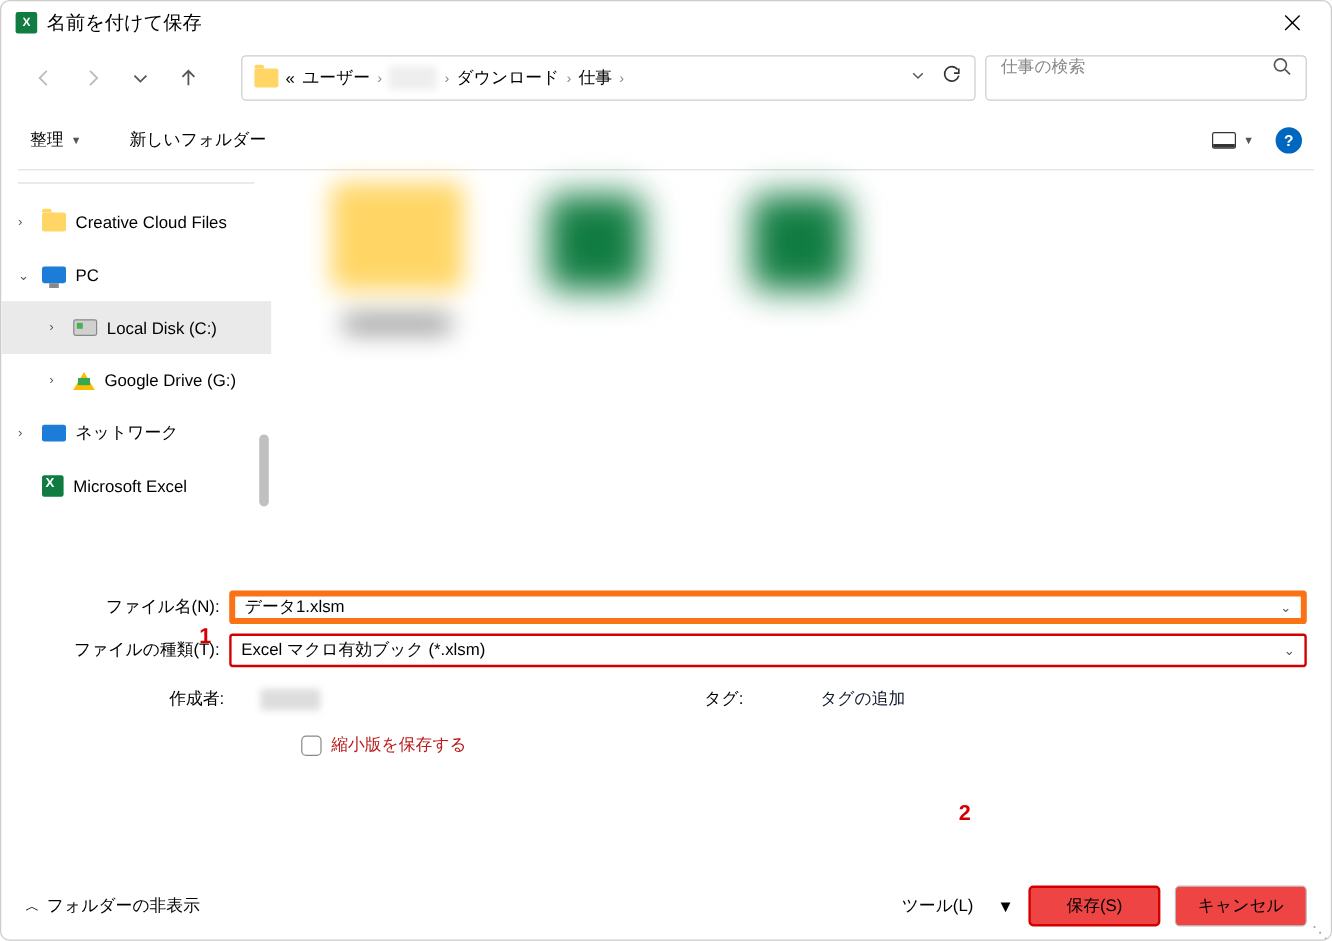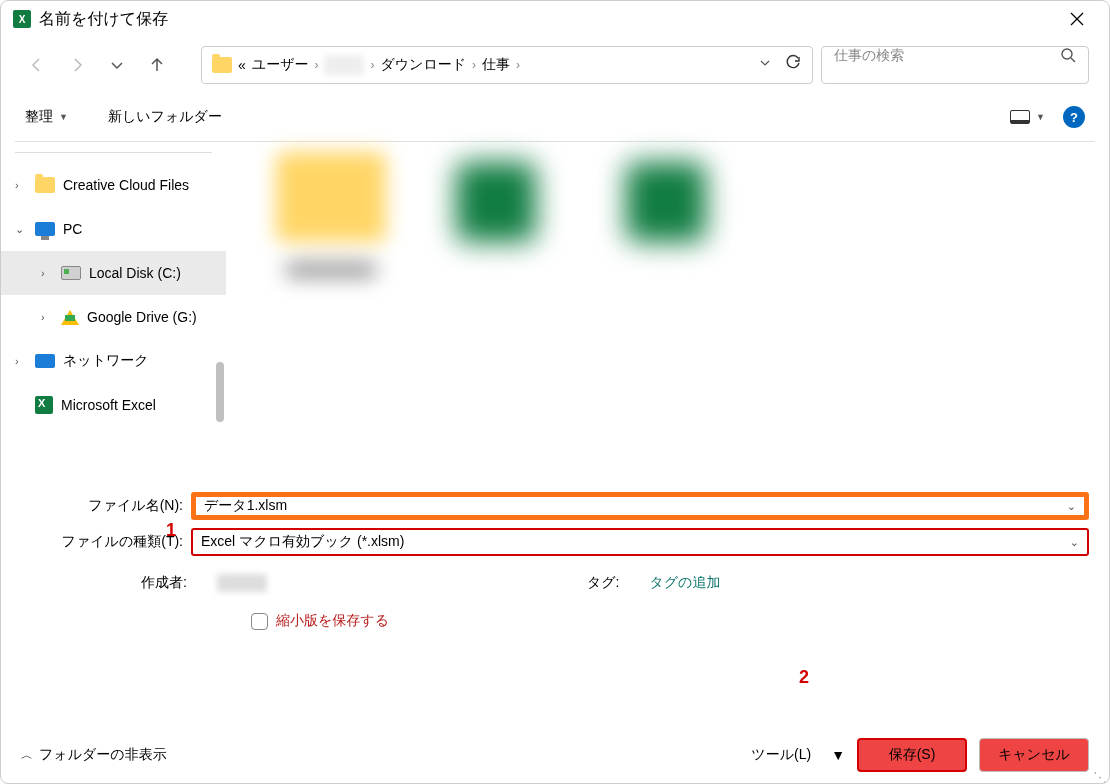--- a/index.html
+++ b/index.html
@@ -76,21 +76,21 @@
 .form-row .field { flex: 1; height: 28px; border: 5px solid #f97316; border-radius: 3px; padding: 0 8px; display: flex; align-items: center; font-size: 14px; position: relative; }
 .form-row .field.type { border: 2px solid #d40000; }
 .form-row .field .dd-caret { position: absolute; right: 8px; color: #555; font-size: 11px; }
 .annot { position: absolute; color: #d40000; font-weight: bold; font-size: 18px; }
 .annot.a1 { left: 165px; top: 38px; }
 .annot.a2 { right: 300px; bottom: -58px; }
 
 .meta-row { display: flex; align-items: center; padding: 10px 0 0 120px; gap: 30px; font-size: 14px; }
 .meta-row .mlabel { color: #000; }
 .meta-row .blurred { width: 50px; height: 18px; background: #ddd; filter: blur(3px); border-radius: 3px; }
-.meta-row .taglink { color: #0f766e; }
+.meta-row .taglink { color: #0f172a; margin-left: 34px; }
 .meta-row .gap { width: 260px; }
 
 .checkbox-row { padding: 20px 0 0 230px; display: flex; align-items: center; gap: 8px; font-size: 14px; }
 .checkbox-row .cb { width: 17px; height: 17px; border: 1.5px solid #888; border-radius: 4px; }
 .checkbox-row .cblabel { color: #b91c1c; }
 
 
 .footer { position: absolute; bottom: 0; left: 0; right: 0; height: 56px; display: flex; align-items: center; padding: 0 20px; gap: 12px; }
 .footer .hide-folders { display: flex; align-items: center; gap: 6px; font-size: 14px; }
 .footer .hide-folders .chev-up { font-size: 12px; }

